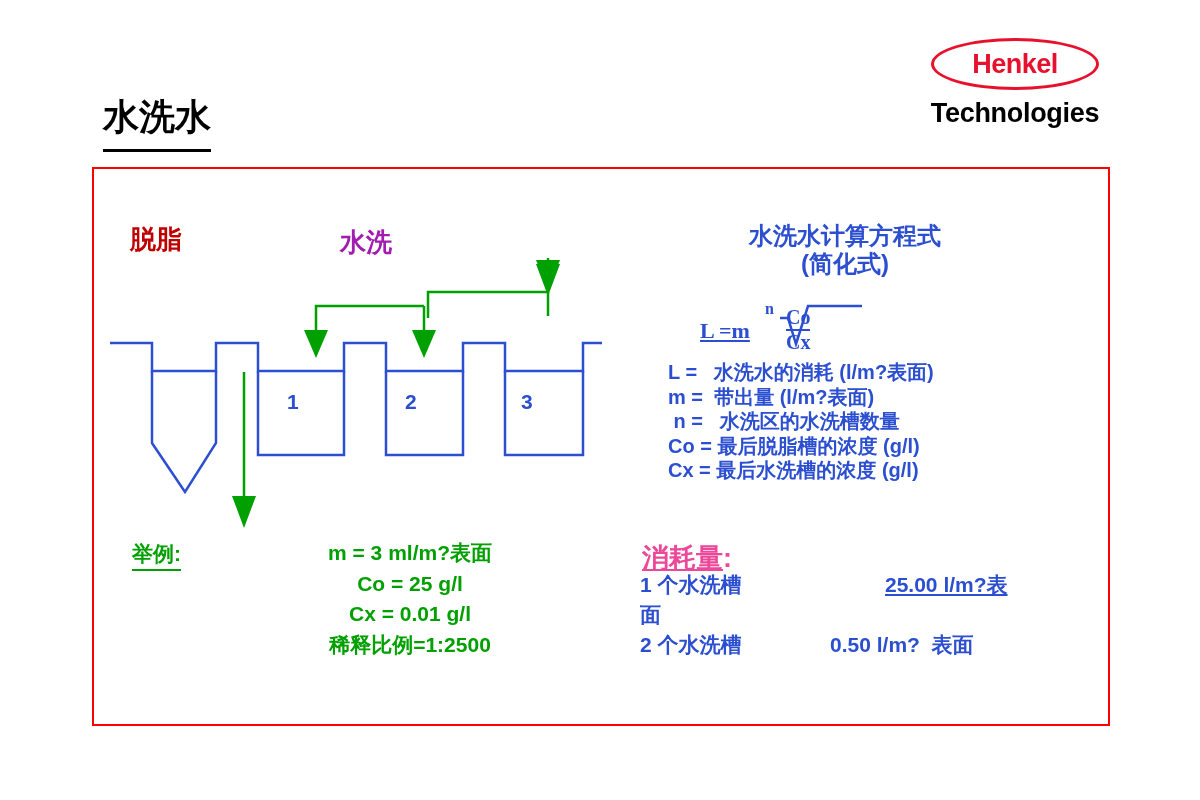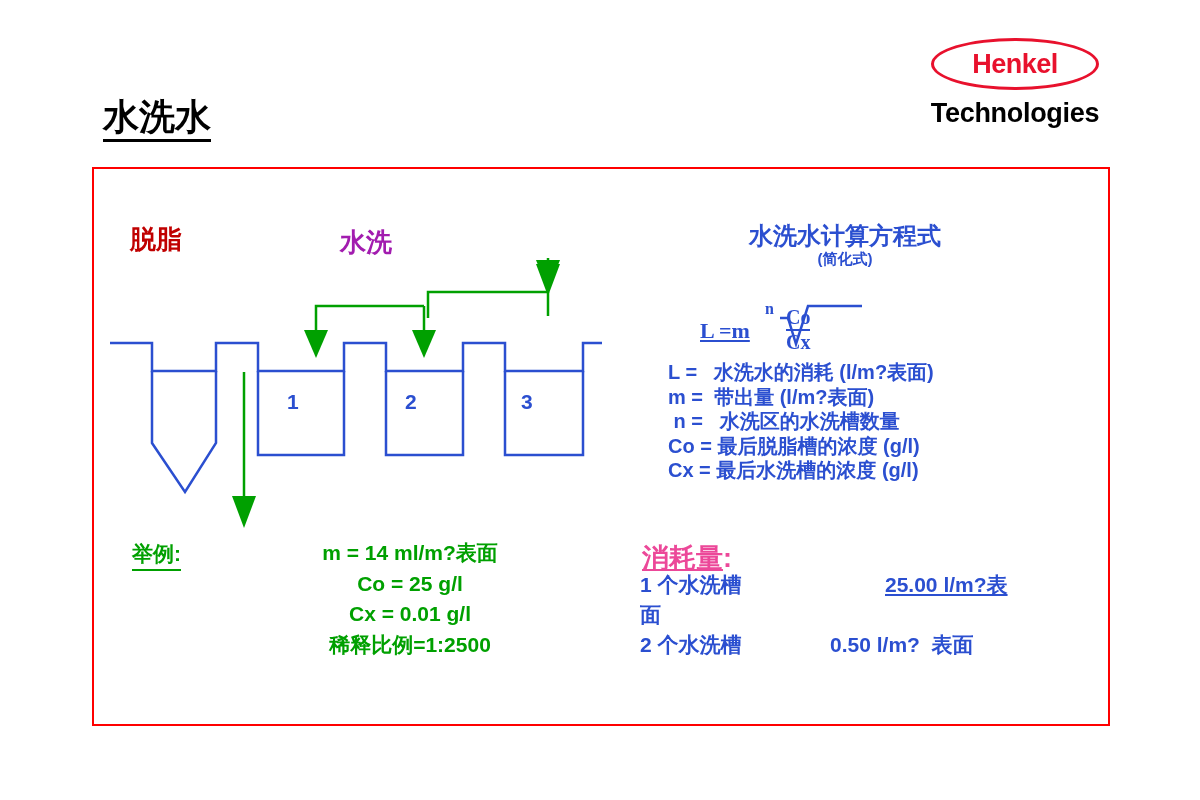--- a/index.html
+++ b/index.html
@@ -56,21 +56,21 @@
 
   
   .slide-title {
     position: absolute;
     left: 103px;
     top: 97px;
     font-size: 36px;
     font-weight: bold;
     color: #000000;
     border-bottom: 3px solid #000000;
-    padding-bottom: 2px;
+    padding-bottom: 12px;
     line-height: 1.1;
   }
 
   
   .panel {
     position: absolute;
     left: 92px;
     top: 167px;
     width: 1018px;
     height: 559px;
@@ -121,21 +121,21 @@
     position: absolute;
     left: 680px;
     top: 222px;
     width: 330px;
     text-align: center;
     font-size: 24px;
     font-weight: bold;
     color: #2b4fd0;
     line-height: 1.15;
   }
-  .formula-title .sub2 { font-size: 15px; }
+  .formula-title .sub2 { font-size: 24px; }
 
   .equation {
     position: absolute;
     left: 700px;
     top: 300px;
     width: 320px;
     height: 55px;
     color: #2b4fd0;
   }
   .eq-lm {
@@ -310,21 +310,21 @@
   </div>
 
   <div class="var-list">L =   水洗水的消耗 (l/m?表面)
 m =  带出量 (l/m?表面)
  n =   水洗区的水洗槽数量
 Co = 最后脱脂槽的浓度 (g/l)
 Cx = 最后水洗槽的浓度 (g/l)</div>
 
   <div class="example-label">举例:</div>
   <div class="example-lines">
-    <div>m  = 14 ml/m?表面</div>
+    <div>m  = 3 ml/m?表面</div>
     <div>Co = 25 g/l</div>
     <div>Cx = 0.01 g/l</div>
     <div>稀释比例=1:2500</div>
   </div>
 
   <div class="consume-label">
     <u>消耗量</u><span>:</span>
   </div>
   <div class="consume-rows">
     <div class="row r1">

